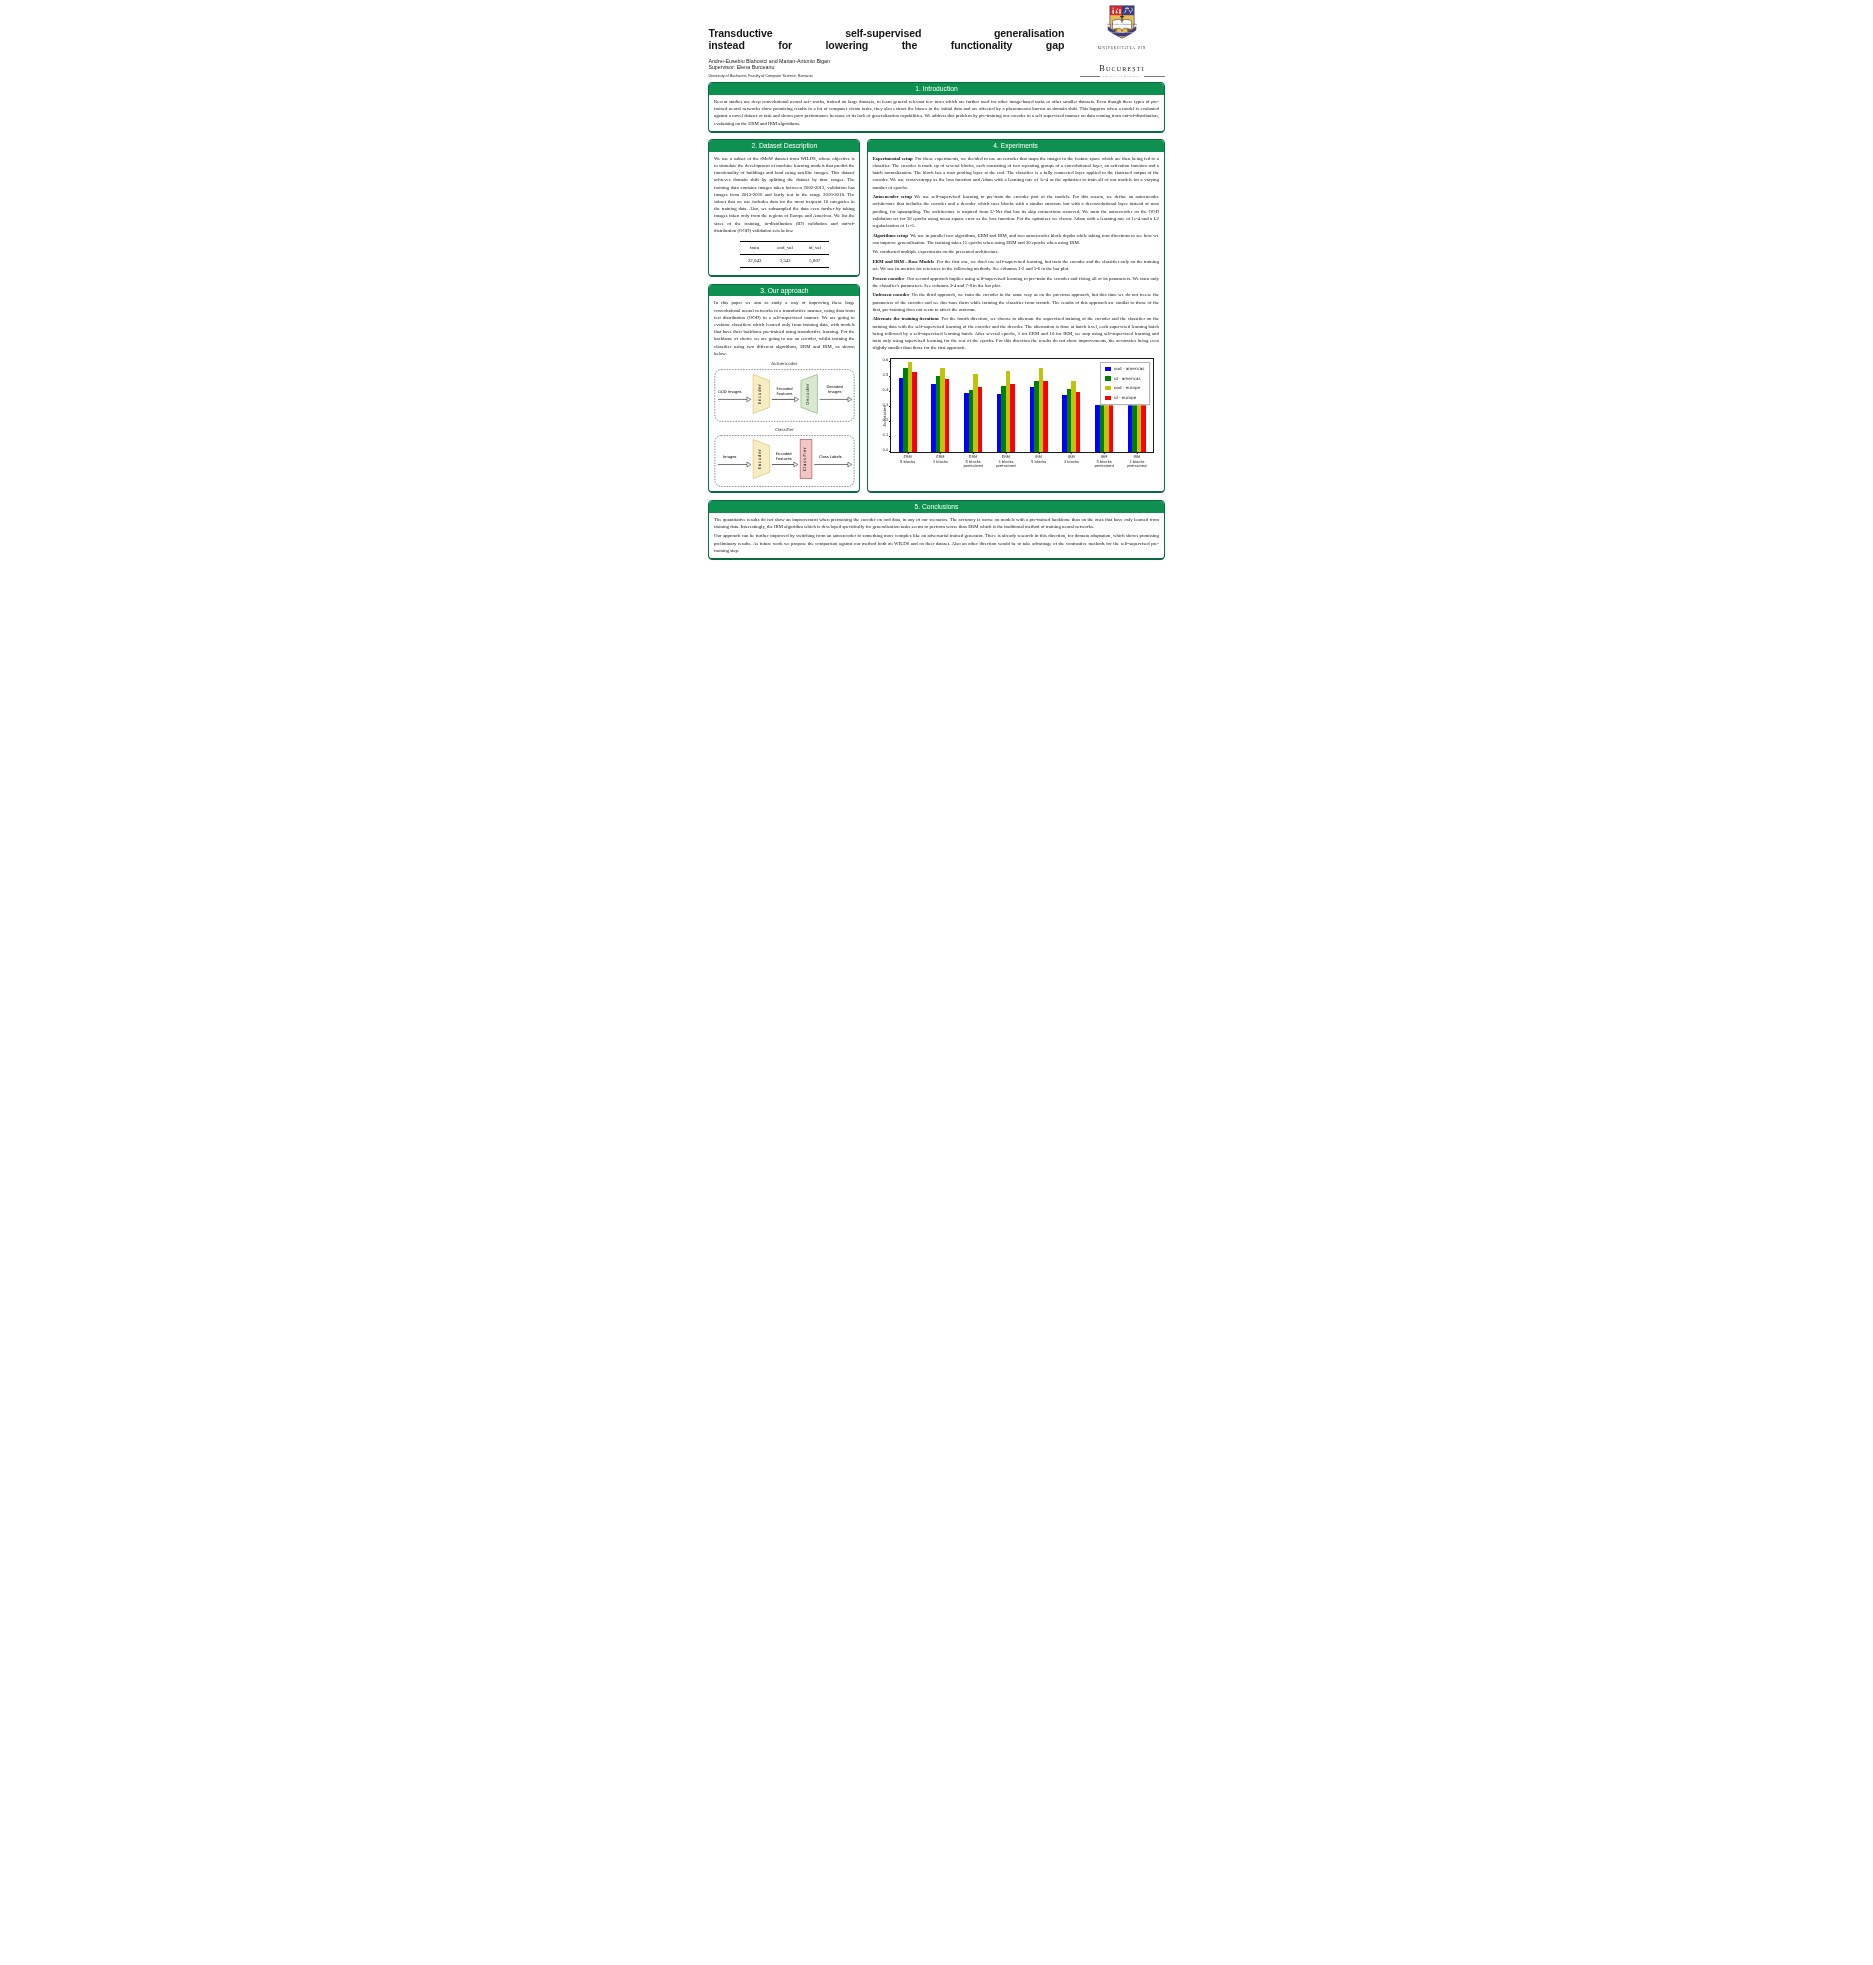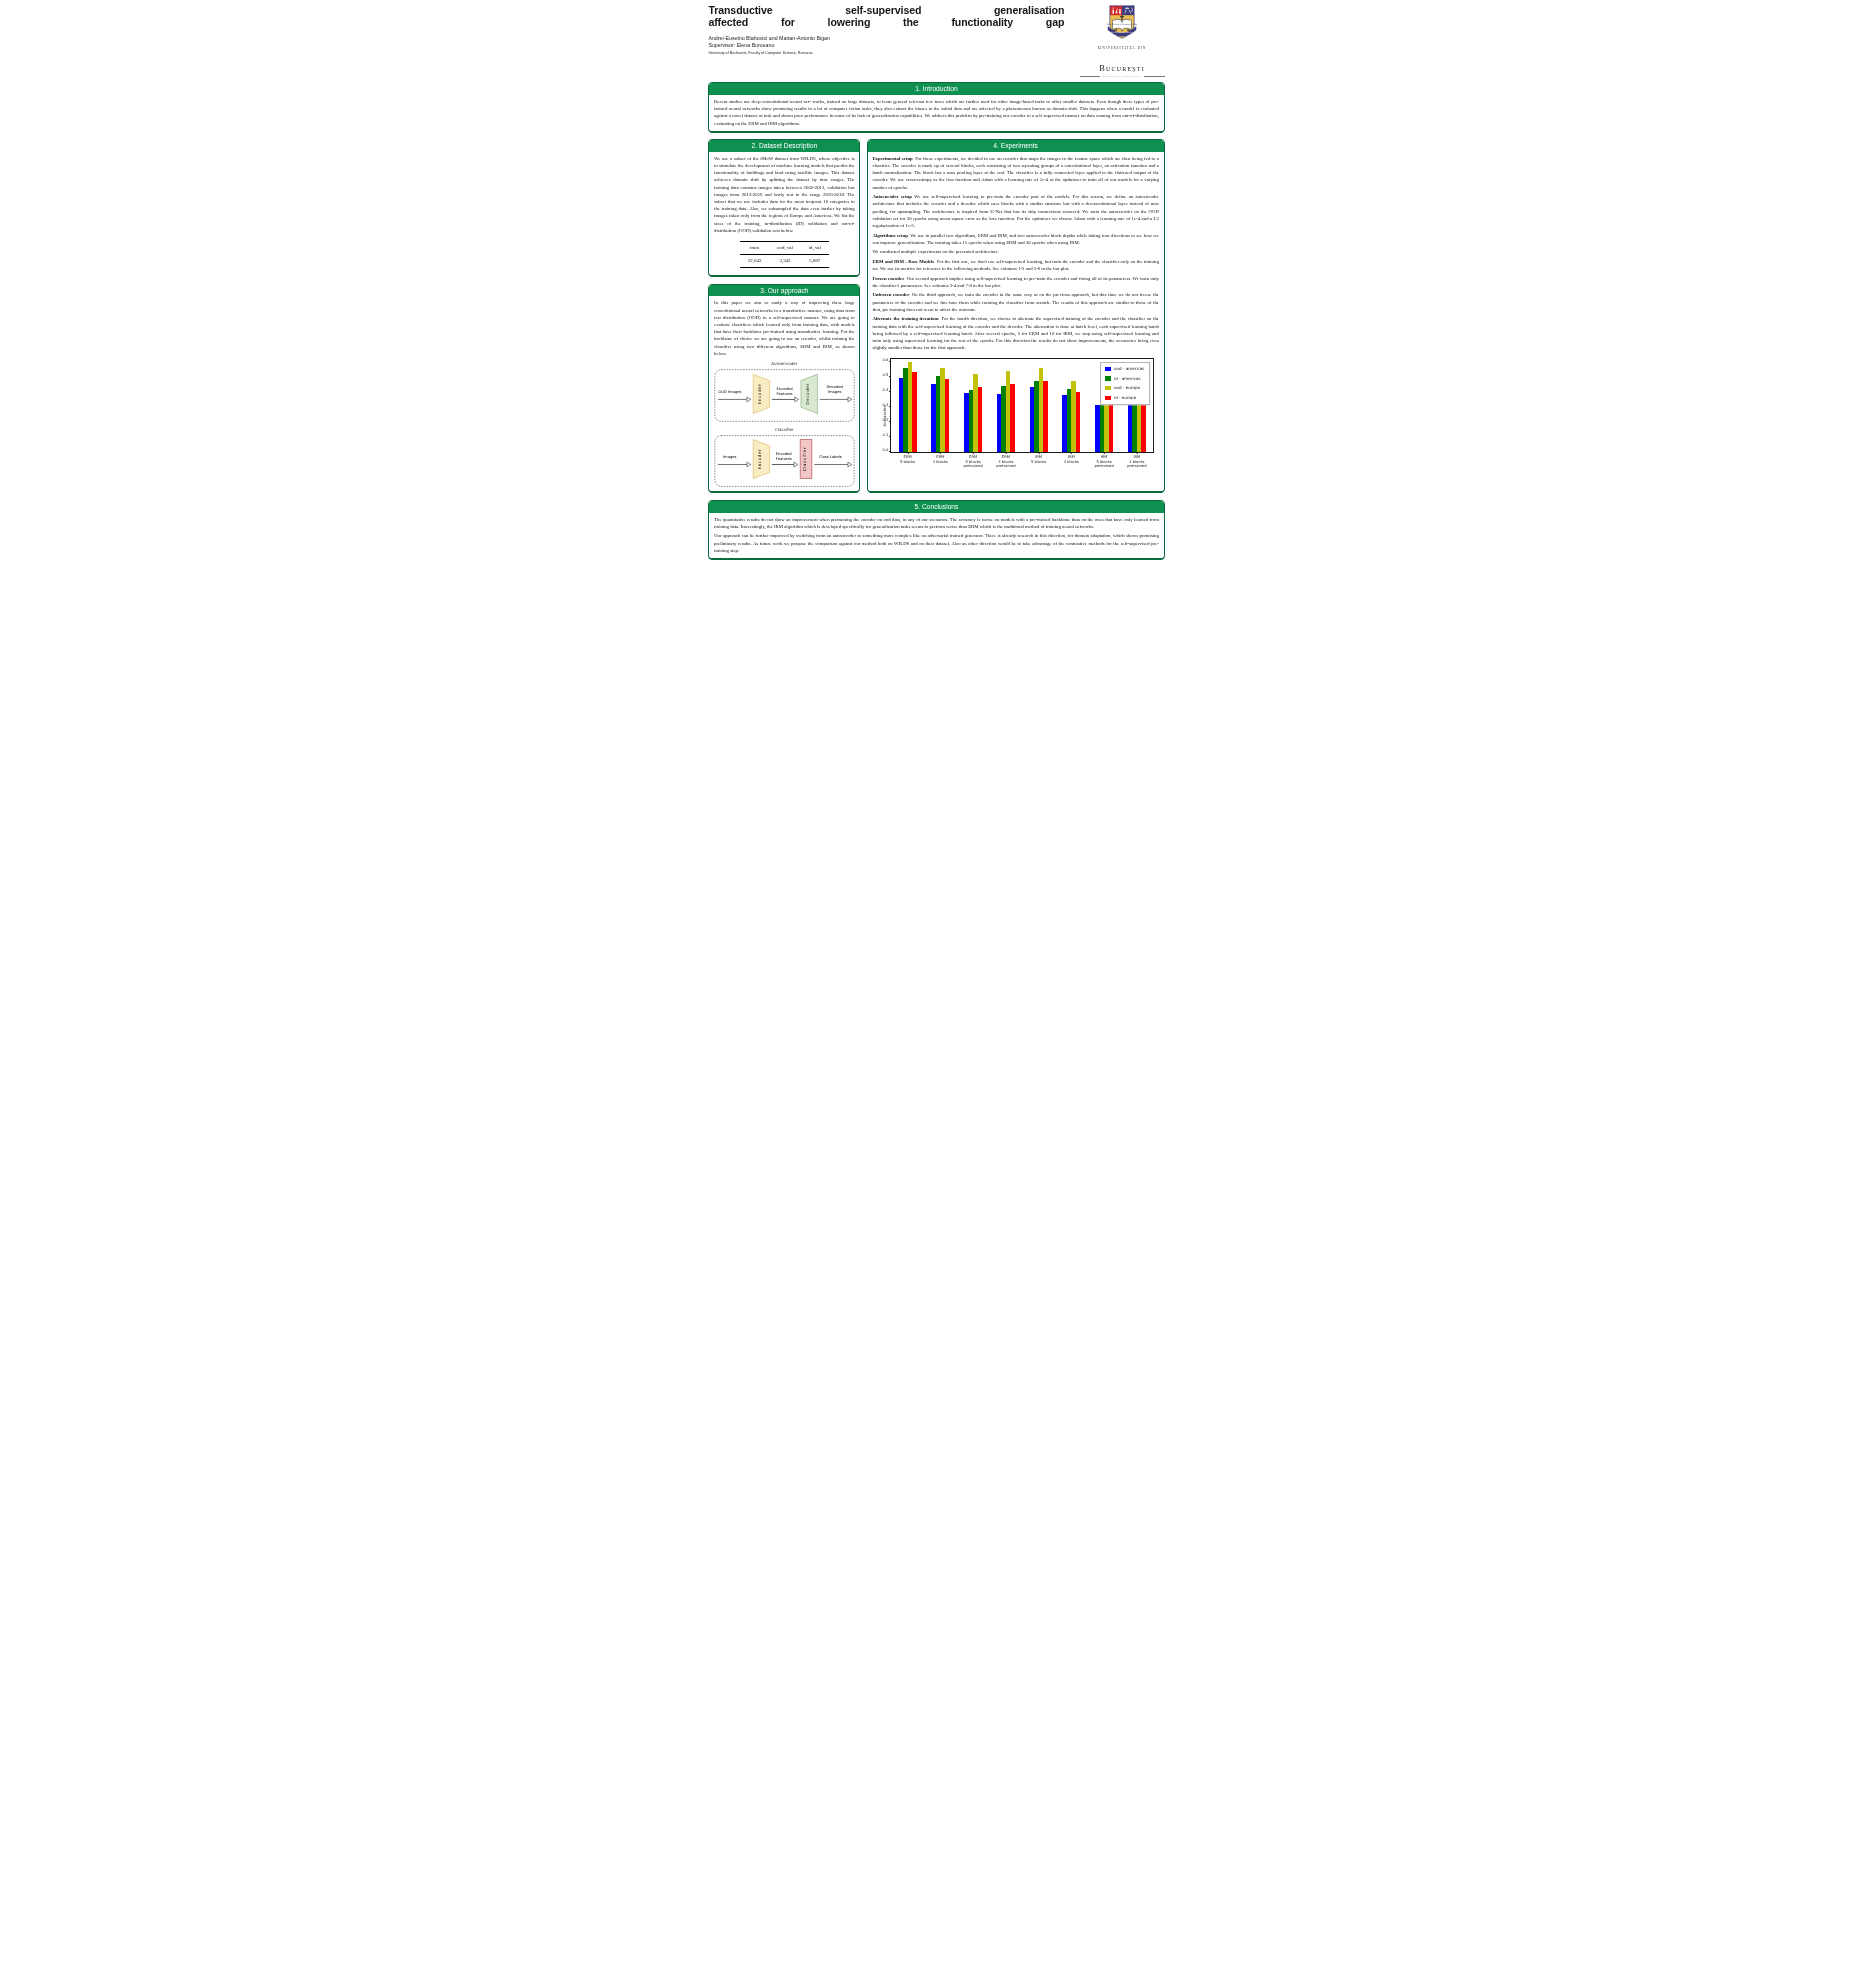--- a/index.html
+++ b/index.html
@@ -1,20 +1,20 @@
 <!DOCTYPE html>
 <html style="font-size:6.3px"><head>
 <meta charset="utf-8">
 <style>
   html,body{margin:0;padding:0;background:#ffffff;}
   body{width:468px;margin:0 auto;font-family:"Liberation Serif",serif;color:#111;}
   .poster{padding:3.9px 5.9px 7px 5.9px;}
 
   
-  .masthead{display:flex;justify-content:space-between;align-items:flex-start;margin-bottom:3.9px;}
+  .masthead{display:flex;justify-content:space-between;align-items:flex-end;margin-bottom:3.9px;}
   .head-left{width:356px;}
   .poster-title{font-family:"Liberation Sans",sans-serif;font-weight:700;font-size:10.6px;line-height:1.16;color:#161616;letter-spacing:-0.1px;}
   .title-line{display:flex;justify-content:space-between;}
   .authors{font-family:"Liberation Sans",sans-serif;font-size:5.3px;margin-top:6.3px;color:#222;}
   .supervisor{font-family:"Liberation Sans",sans-serif;font-size:5.3px;margin-top:0.8px;color:#222;}
   .affiliation{font-family:"Liberation Sans",sans-serif;font-size:3.7px;margin-top:3.9px;color:#222;}
   .logo-block{width:85px;text-align:center;padding-top:0.8px;}
   .logo-crest{display:block;margin:0 auto;}
   .logo-university{font-variant:small-caps;letter-spacing:1px;font-size:4.9px;color:#222;margin-top:2.4px;}
   .logo-city{font-variant:small-caps;letter-spacing:1.2px;font-size:8.3px;color:#222;margin-top:14px;}
@@ -67,21 +67,21 @@
 
   <div class="masthead">
     <div class="head-left">
       <div class="poster-title">
         <div class="title-line" id="title-line-1">
             <span>Transductive</span>
             <span>self-supervised</span>
             <span>generalisation</span>
           </div>
         <div class="title-line" id="title-line-2">
-            <span>affected</span>
+            <span>instead</span>
             <span>for</span>
             <span>lowering</span>
             <span>the</span>
             <span>functionality</span>
             <span>gap</span>
           </div>
       </div>
       <div class="authors">Andrei-Eusebiu Blahovici and Marian-Antonio Bigan</div>
       <div class="supervisor">Supervisor: Elena Burceanu</div>
       <div class="affiliation">University of Bucharest, Faculty of Computer Science, Romania</div>

